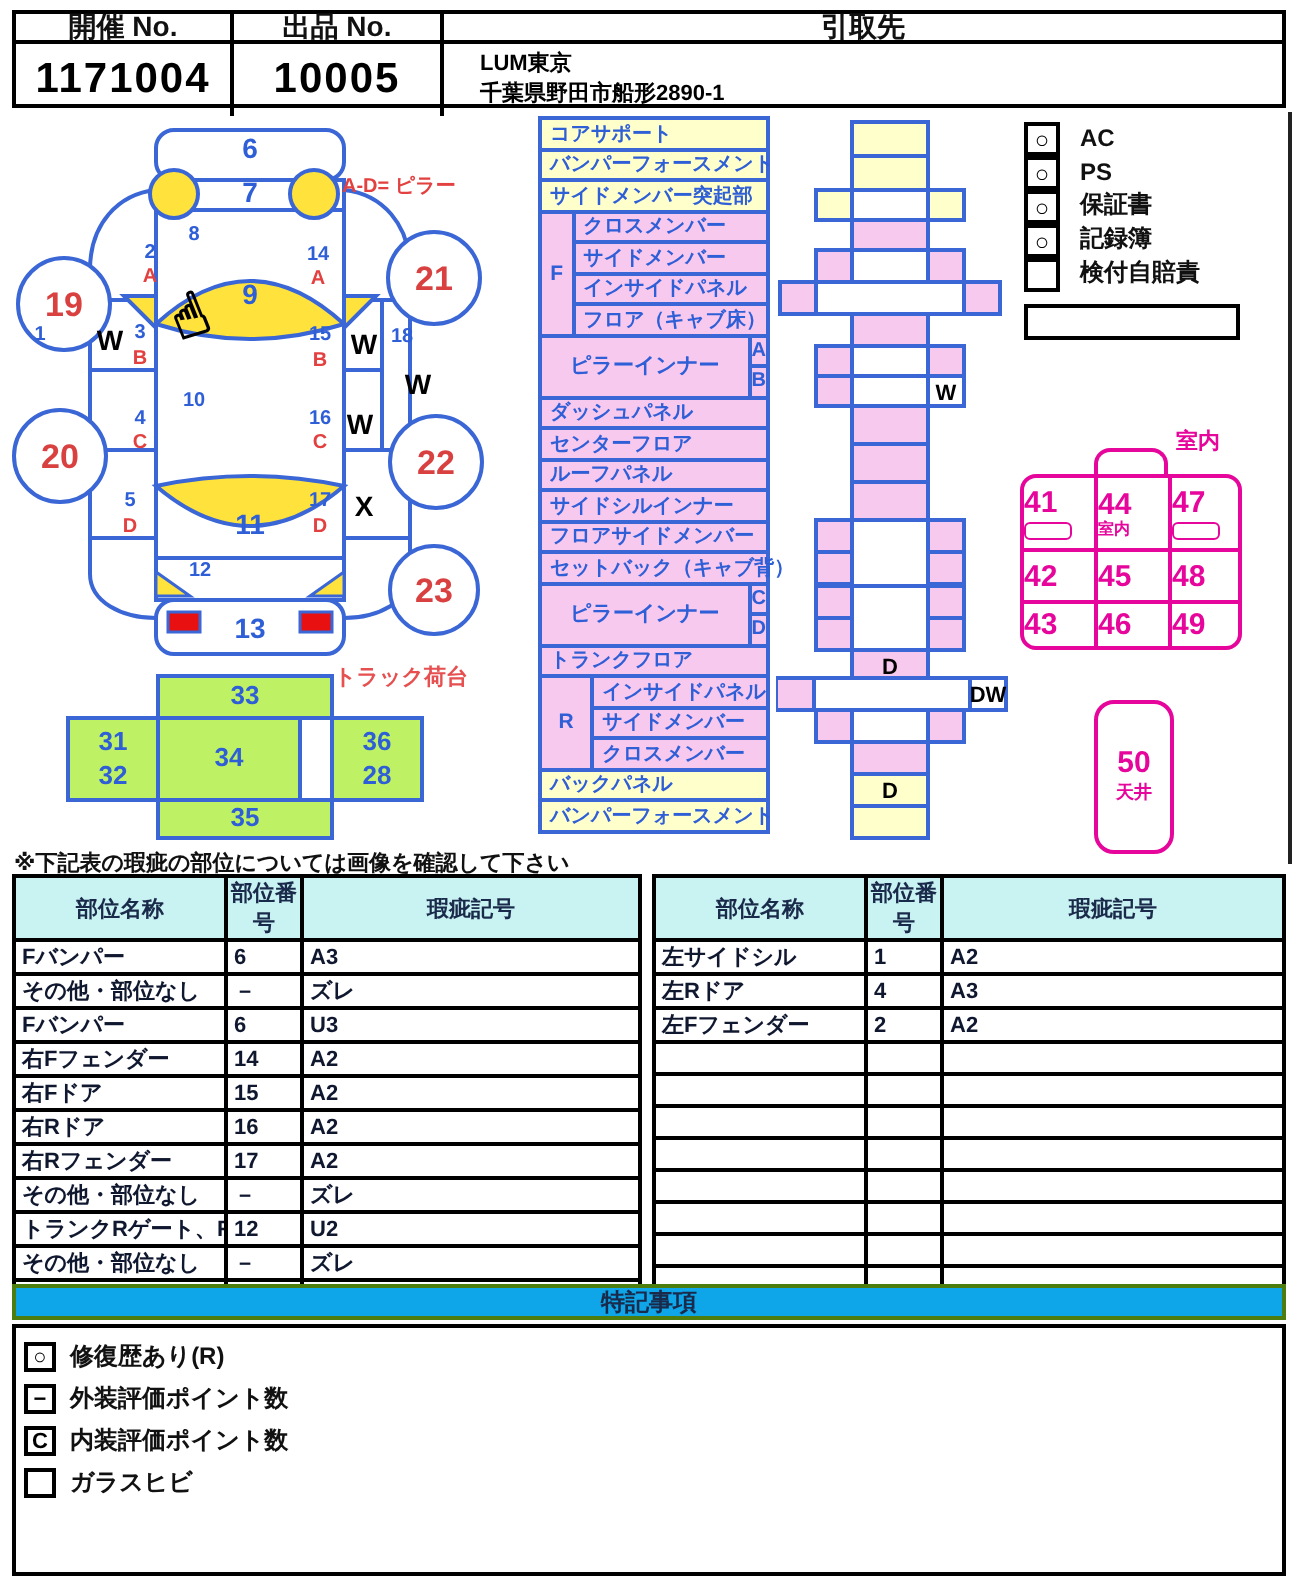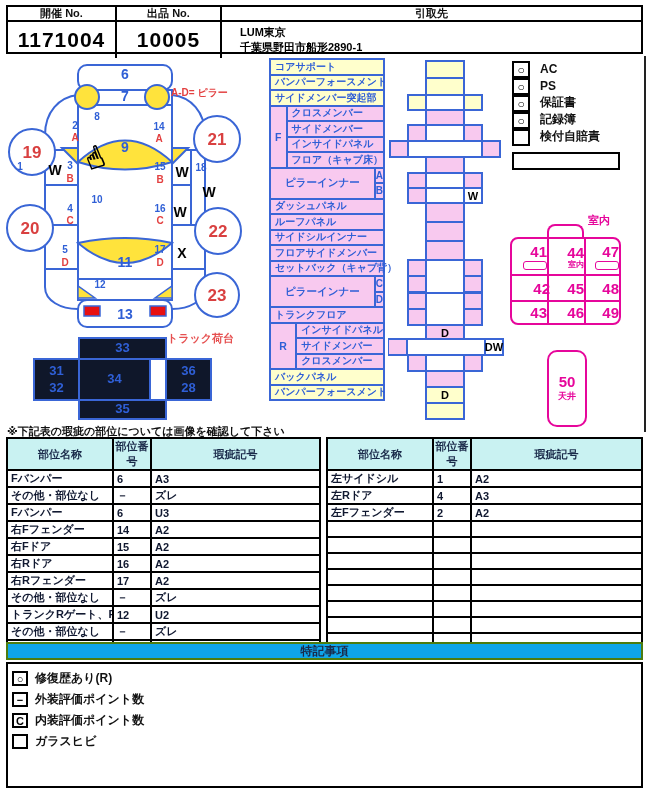--- a/index.html
+++ b/index.html
@@ -6,21 +6,21 @@
   html,body { background:#fff; }
   body { font-family:"Liberation Sans","DejaVu Sans",sans-serif; }
   .sheet { position:relative; width:649px; height:792px; background:#fff; overflow:hidden; }
 
   
   .hdr { position:absolute; left:6px; top:5px; width:637px; height:49px;
          border:2px solid #000; display:grid; grid-template-columns:109px 105px 1fr;
          grid-template-rows:15px 1fr; }
   .hdr-cell { border-right:2px solid #000; border-bottom:2px solid #000;
               display:flex; align-items:center; justify-content:center;
-              font-size:11px; font-weight:bold; color:#111; }
+              font-size:14px; font-weight:bold; color:#111; }
   .hdr-cell.last { border-right:none;font-family:Liberation Mono, monospace; }
   .hdr-val { border-right:2px solid #000; display:flex; align-items:center; justify-content:center;
              font-size:21px; font-weight:bold; color:#000; letter-spacing:1px; }
   .hdr-val.last { border-right:none; align-items:flex-start; justify-content:flex-start;
                   flex-direction:column; font-size:11px; letter-spacing:0; padding:3px 6px; line-height:1.35;margin-left:12px; }
 
   
   .plist { position:absolute; left:232px; top:58px; width:153px;padding-left:37px; }
   .prow { height:17.5px; border:2px solid #3a66d6; margin-bottom:-2px;
           font-size:10px; font-weight:bold; color:#2f5fd6;
@@ -44,33 +44,33 @@
             font-size:12px; font-weight:bold; color:#000; flex:none; }
   .eq-label { margin-left:10px; font-size:12px; font-weight:600; color:#111; white-space:nowrap; }
   .empty-box { position:absolute; left:512px; top:152px; width:108px; height:18px; border:2.5px solid #000; }
   .int-label { position:absolute; left:588px; top:213px; font-size:11px; font-weight:bold; color:#e6069b; }
   .int-tab { position:absolute; left:547px; top:224px; width:37px; height:16px;
              border:2px solid #e6069b; border-bottom:none; border-radius:8px 8px 0 0; background:#fff; }
   .int-grid { position:absolute; left:510px; top:237px; width:111px; height:88px;
               border:2px solid #e6069b; border-radius:8px; background:#fff; }
   .ig-v { position:absolute; top:0; width:2px; height:100%; background:#e6069b; }
   .ig-h { position:absolute; left:0; width:100%; height:2px; background:#e6069b; }
-  .ig-cell { position:absolute; display:flex; flex-direction:column; align-items:flex-end; justify-content:center;
+  .ig-cell { position:absolute; display:flex; flex-direction:column; align-items:flex-start; justify-content:center;
              font-size:15px; font-weight:bold; color:#e6069b; line-height:1; }
   .seat { width:24px; height:9px; border:1.5px solid #e6069b; border-radius:3px; margin-top:2px; }
   .ig-sub { font-size:8px; font-weight:bold; margin-top:1px; }
   .ceiling { position:absolute; left:547px; top:350px; width:40px; height:77px;
              border:2px solid #e6069b; border-radius:10px; display:flex; flex-direction:column;
              align-items:center; justify-content:center; color:#e6069b; font-weight:bold; }
   .ceiling .num { font-size:15px; line-height:1; }
   .ceiling .sub { font-size:9px; margin-top:1px; }
 
   
   .tb-label { position:absolute; left:167px; top:331px; font-size:11px; font-weight:bold; color:#e65050; }
-  .tbox { position:absolute; border:2px solid #3a66d6; background:#0f172a; color:#2f5fd6;
+  .tbox { position:absolute; border:2px solid #3a66d6; background:#bef264; color:#2f5fd6;
           font-size:13px; font-weight:bold; display:flex; flex-direction:column;
           align-items:center; justify-content:center; line-height:1.25; }
 
   .note { position:absolute; left:7px; top:424px; font-size:11px; font-weight:bold; color:#111; }
 
   .page-edge { position:absolute; left:644px; top:56px; width:2px; height:376px; background:#222; }
 
   
   .dmg { position:absolute; border-collapse:collapse; table-layout:fixed; }
   .dmg th { background:#c9f2f2; color:#1a2a4a; font-size:11px; font-weight:bold;
@@ -232,20 +232,23 @@
         <div class="prow ctr">
             <span>A</span>
           </div>
         <div class="prow ctr">
             <span>B</span>
           </div>
       </div>
     </div>
     <div class="prow">
         <span>ダッシュパネル</span>
+      </div>
+    <div class="prow">
+        <span>センターフロア</span>
       </div>
     <div class="prow">
         <span>ルーフパネル</span>
       </div>
     <div class="prow">
         <span>サイドシルインナー</span>
       </div>
     <div class="prow">
         <span>フロアサイドメンバー</span>
       </div>

